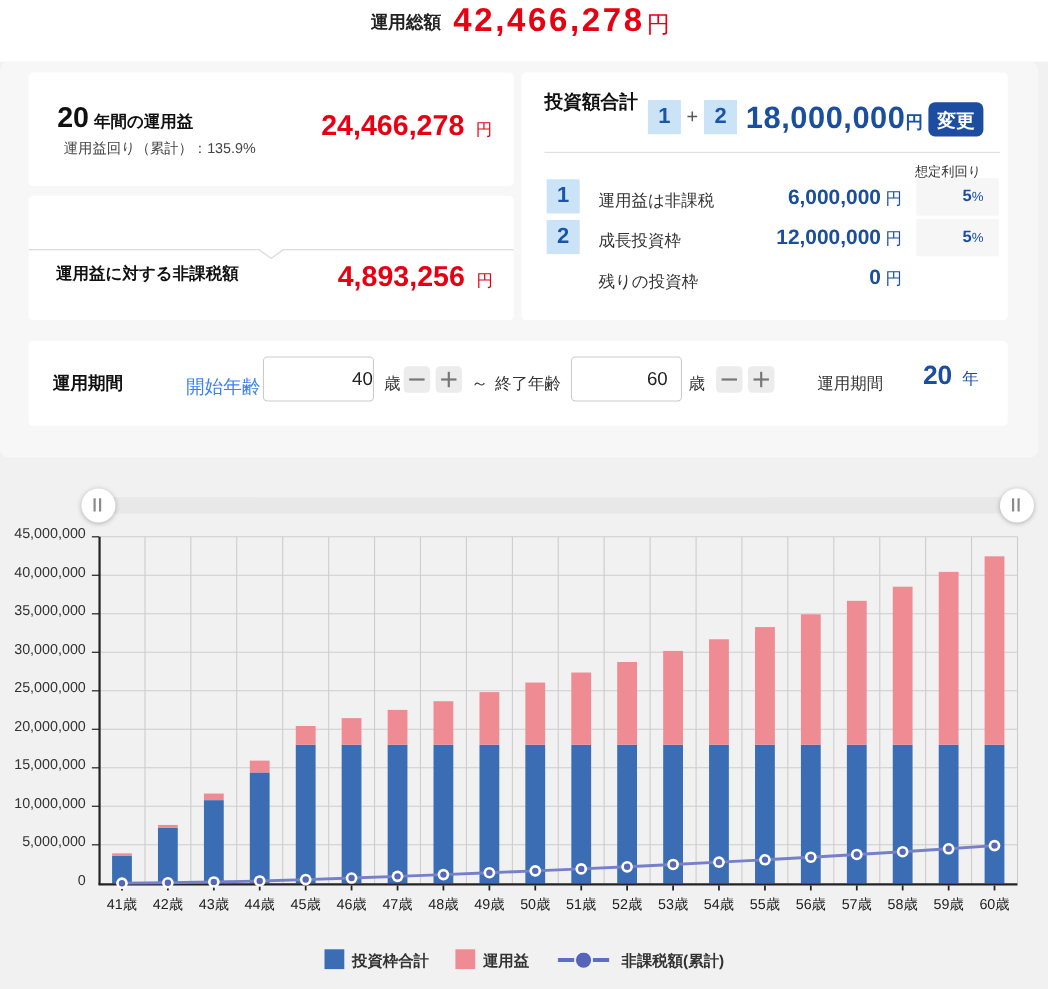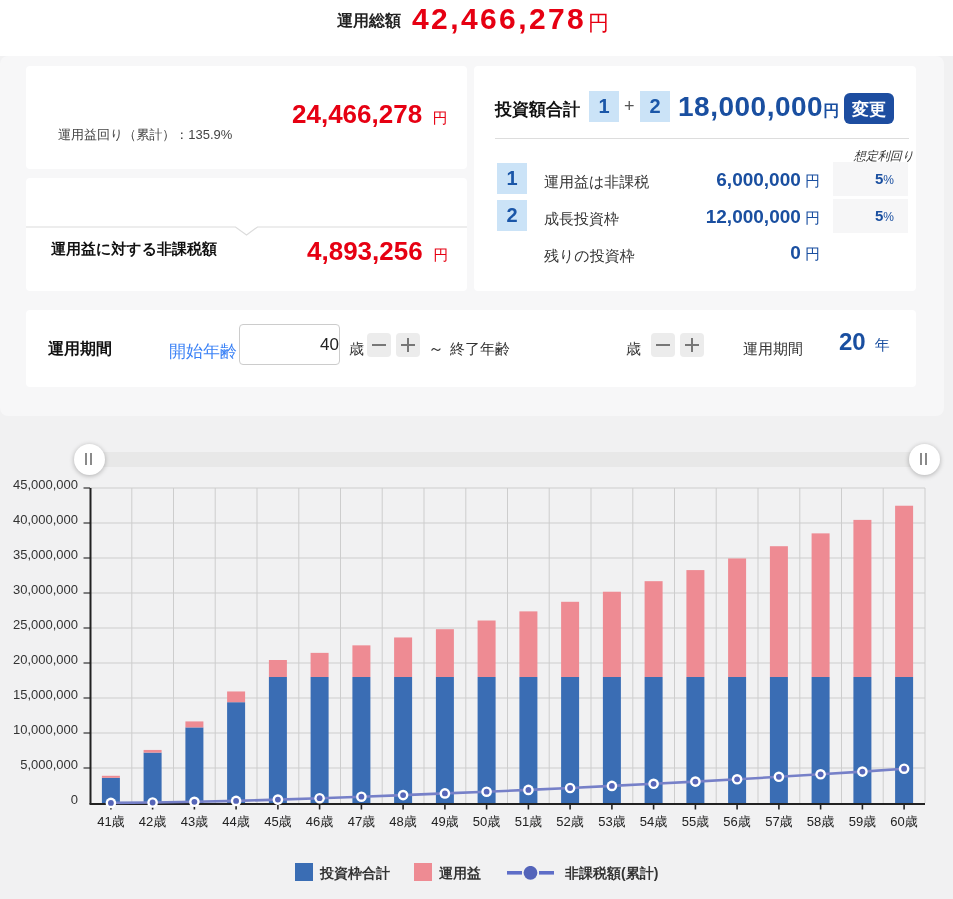--- a/index.html
+++ b/index.html
@@ -17,49 +17,53 @@
 <div class="abs" style="left:0;top:0;width:953px;height:899px;">
 
   <div class="abs" style="left:0;top:0;width:953px;height:56px;background:#fff;"></div>
   <div class="abs" style="left:337px;top:11px;font-size:16px;font-weight:bold;color:#222;line-height:20px;">運用総額</div>
   <div class="abs red" style="left:412px;top:3px;font-size:30px;font-weight:bold;letter-spacing:2.4px;line-height:32px;">42,466,278</div>
   <div class="abs red" style="left:588px;top:11px;font-size:21px;line-height:24px;">円</div>
 
   <div class="abs" style="left:0;top:56px;width:944px;height:360px;background:#f7f7f8;border-radius:8px;"></div>
 
   <div class="card" style="left:26px;top:66px;width:441px;height:103px;">
+    <div class="abs" style="left:26px;top:25px;white-space:nowrap;">
+      <span style="font-size:26px;font-weight:bold;color:#111;">20</span>
+      <span style="font-size:15px;font-weight:bold;color:#111;">年間の運用益</span>
+    </div>
     <div class="abs" style="left:32px;top:60px;font-size:13px;color:#444;">運用益回り（累計）：135.9%</div>
     <div class="abs" style="left:266px;top:33px;white-space:nowrap;">
       <span class="red" style="font-size:26px;font-weight:bold;">24,466,278</span>
       <span class="red" style="font-size:15px;margin-left:6px;">円</span>
     </div>
   </div>
 
   <div class="card" style="left:26px;top:178px;width:441px;height:113px;">
     <svg class="abs" style="left:0;top:48px;" width="441" height="16" viewBox="0 0 441 16">
       <path d="M0 1 L209.5 1 L220.5 9 L231.5 1 L441 1" fill="none" stroke="#dcdcdc" stroke-width="1.2"></path>
     </svg>
     <div class="abs" style="left:25px;top:62px;font-size:15px;font-weight:bold;color:#111;">運用益に対する非課税額</div>
     <div class="abs" style="left:281px;top:58px;white-space:nowrap;">
       <span class="red" style="font-size:26px;font-weight:bold;">4,893,256</span>
       <span class="red" style="font-size:15px;margin-left:6px;">円</span>
     </div>
   </div>
 
   <div class="card" style="left:474px;top:66px;width:442px;height:225px;">
-    <div class="abs" style="left:21px;top:32px;font-size:17px;font-weight:bold;color:#111;font-family:Liberation Serif, serif;">投資額合計</div>
+    <div class="abs" style="left:21px;top:15px;font-size:17px;font-weight:bold;color:#111;font-family:Liberation Serif, serif;">投資額合計</div>
     <div class="abs" style="left:115px;top:25px;width:30px;height:31px;background:#cbe3f7;text-align:center;line-height:31px;font-size:20px;font-weight:bold;color:#1a56a8;">1</div>
     <div class="abs" style="left:150px;top:30px;font-size:18px;color:#555;">+</div>
     <div class="abs" style="left:166px;top:25px;width:30px;height:31px;background:#cbe3f7;text-align:center;line-height:31px;font-size:20px;font-weight:bold;color:#1a56a8;">2</div>
     <div class="abs" style="left:204px;top:25px;white-space:nowrap;">
       <span class="blue" style="font-size:28px;font-weight:bold;letter-spacing:0.5px;">18,000,000</span><span class="blue" style="font-size:16px;font-weight:bold;">円</span>
     </div>
     <div class="abs" style="left:370px;top:27px;width:50px;height:31px;background:#1d4da0;border-radius:6px;color:#fff;font-size:17px;font-weight:bold;text-align:center;line-height:33px;">変更</div>
     <div class="abs" style="left:21px;top:72px;width:414px;height:1px;background:#ddd;"></div>
-    <div class="abs" style="right:2px;top:82px;font-size:12px;color:#333;font-style:italic;">想定利回り</div>
+    <div class="abs" style="right:24px;top:82px;font-size:12px;color:#333;">想定利回り</div>
 
     <div class="abs" style="left:23px;top:97px;width:30px;height:31px;background:#cbe3f7;text-align:center;line-height:31px;font-size:20px;font-weight:bold;color:#1a56a8;">1</div>
     <div class="abs" style="left:70px;top:107px;font-size:15px;color:#333;">運用益は非課税</div>
     <div class="abs" style="left:0;top:103px;width:346px;text-align:right;white-space:nowrap;"><span class="blue" style="font-size:19px;font-weight:bold;">6,000,000</span><span class="blue" style="font-size:15px;"> 円</span></div>
     <div class="abs" style="left:359px;top:96px;width:75px;height:34px;background:#f6f6f7;text-align:right;padding-right:14px;line-height:34px;"><span class="blue" style="font-size:15px;font-weight:bold;">5</span><span class="blue" style="font-size:12px;">%</span></div>
 
     <div class="abs" style="left:23px;top:134px;width:30px;height:31px;background:#cbe3f7;text-align:center;line-height:31px;font-size:20px;font-weight:bold;color:#1a56a8;">2</div>
     <div class="abs" style="left:70px;top:144px;font-size:15px;color:#333;">成長投資枠</div>
     <div class="abs" style="left:0;top:140px;width:346px;text-align:right;white-space:nowrap;"><span class="blue" style="font-size:19px;font-weight:bold;">12,000,000</span><span class="blue" style="font-size:15px;"> 円</span></div>
     <div class="abs" style="left:359px;top:133px;width:75px;height:34px;background:#f6f6f7;text-align:right;padding-right:14px;line-height:34px;"><span class="blue" style="font-size:15px;font-weight:bold;">5</span><span class="blue" style="font-size:12px;">%</span></div>
@@ -75,20 +79,21 @@
     <div class="abs" style="left:323px;top:30px;font-size:15px;color:#333;">歳</div>
     <div class="btnpm" style="left:341px;top:23px;">
         <div class="h"></div>
       </div>
     <div class="btnpm" style="left:370px;top:23px;">
         <div class="h"></div>
         <div class="v"></div>
       </div>
     <div class="abs" style="left:402px;top:29px;font-size:16px;color:#333;">～</div>
     <div class="abs" style="left:424px;top:30px;font-size:15px;color:#333;font-family:Liberation Serif, serif;">終了年齢</div>
+    <div class="abs" style="left:493px;top:14px;width:101px;height:41px;background:#fff;border:1px solid #ccc;border-radius:4px;text-align:right;line-height:39px;font-size:17px;color:#222;padding-right:12px;">60</div>
     <div class="abs" style="left:600px;top:30px;font-size:15px;color:#333;">歳</div>
     <div class="btnpm" style="left:625px;top:23px;">
         <div class="h"></div>
       </div>
     <div class="btnpm" style="left:654px;top:23px;">
         <div class="h"></div>
         <div class="v"></div>
       </div>
     <div class="abs" style="left:717px;top:30px;font-size:15px;color:#333;">運用期間</div>
     <div class="abs" style="left:813px;top:18px;white-space:nowrap;"><span class="blue" style="font-size:24px;font-weight:bold;">20</span><span class="blue" style="font-size:15px;margin-left:9px;">年</span></div>

